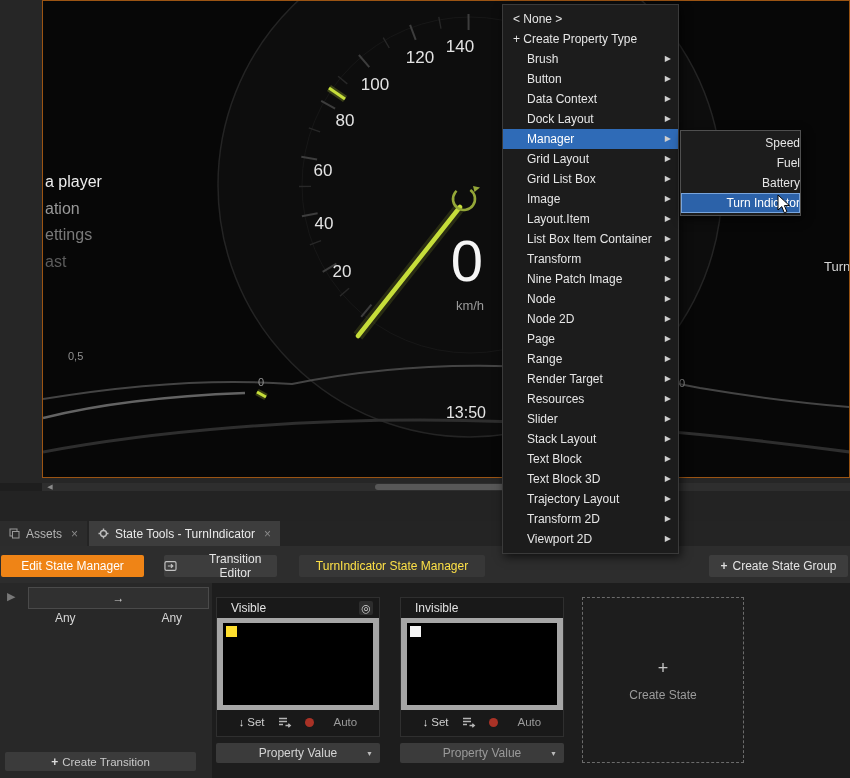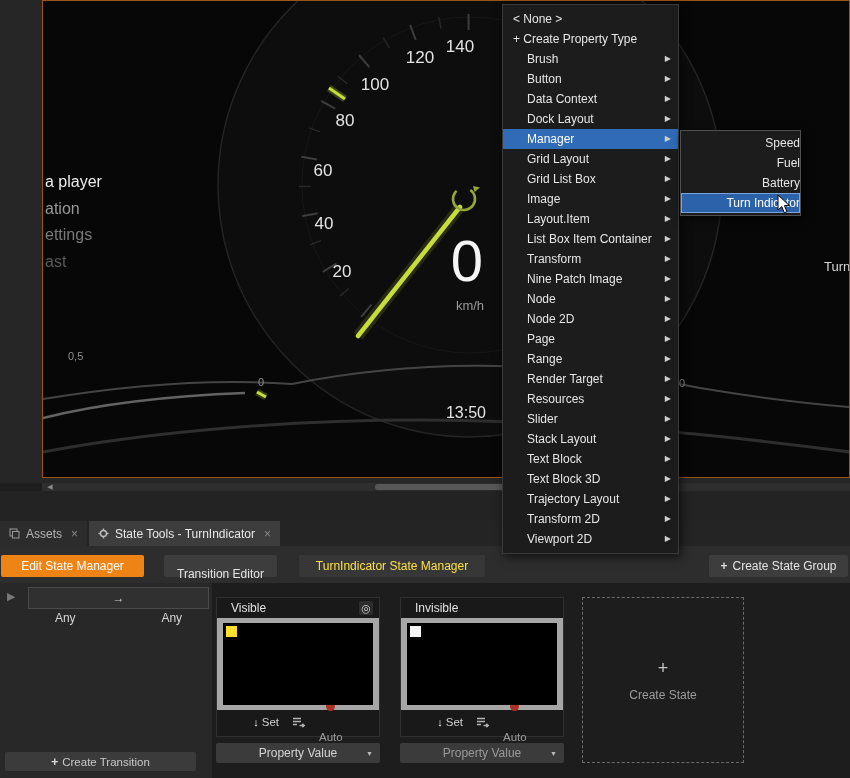--- a/index.html
+++ b/index.html
@@ -35,21 +35,21 @@
   .tabbar{position:absolute;left:0;top:521px;width:850px;height:25px;background:#242424;display:flex;}
   .tab{display:flex;align-items:center;gap:6px;padding:0 9px;height:25px;background:#2c2c2c;color:#b5b5b5;font-size:12px;margin-right:2px;}
   .tab.active{background:#3d3d3d;color:#e9e9e9;}
   .tab .close{color:#8a8a8a;font-size:12px;margin-left:3px;}
 
   
   .toolbar{position:absolute;left:0;top:546px;width:850px;height:37px;background:#2d2d2d;}
   button{border:none;cursor:pointer;font-family:inherit;}
   .tb{position:absolute;top:9px;height:22px;border-radius:2px;font-size:12px;display:flex;align-items:center;justify-content:center;color:#e4e4e4;background:#3d3d3d;}
   #btn-esm{left:1px;width:143px;background:var(--orange);color:#fff;}
-  #btn-te{left:164px;width:113px;gap:16px;flex-direction:column;}
+  #btn-te{left:164px;width:113px;gap:16px;}
   #lbl-smt{left:299px;width:186px;background:#373737;color:#fde047;}
   #dd-ctrl{left:502px;width:186px;background:#2b2b2b;border:1px solid #454545;justify-content:flex-start;padding:0 18px 0 9px;}
   #btn-csg{left:709px;width:139px;gap:5px;}
   .dd-arrow{font-size:7px;color:#bbb;}
   #dd-ctrl .dd-arrow{position:absolute;right:7px;top:7px;}
   .plus{font-weight:bold;font-size:12px;color:#dcdcdc;}
 
   
   .bottom{position:absolute;left:0;top:583px;width:850px;height:195px;background:#1d1d1d;}
   .left-panel{position:absolute;left:0;top:0;width:212px;height:195px;background:#282828;}
@@ -63,21 +63,21 @@
   #card-0{left:216px;} #card-1{left:400px;}
   .card-header{height:20px;display:flex;align-items:center;padding:0 6px;color:#e2e2e2;font-size:12px;margin-left:8px;}
   .active-ind{margin-left:auto;width:14px;height:14px;background:#2d2d2d;color:#d8d8d8;font-size:11px;line-height:14px;text-align:center;border-radius:2px;}
   .thumb-frame{height:92px;background:#a6a6a6;padding:5px 6px;}
   .thumb{width:100%;height:100%;background:#000;position:relative;}
   .swatch{position:absolute;left:3px;top:3px;width:11px;height:11px;}
   .card-actions{height:24px;display:flex;align-items:center;justify-content:center;gap:13px;font-size:11.5px;color:#cfcfcf;}
   .set-btn{display:flex;gap:3px;align-items:center;}
   .set-arrow{font-weight:bold;font-size:11px;color:#e8e8e8;}
   .apply-ic{display:flex;align-items:center;}
-  .auto-btn{display:flex;gap:20px;align-items:center;color:#9a9a9a;flex-direction:column;}
+  .auto-btn{display:flex;gap:20px;align-items:center;color:#9a9a9a;}
   .auto-dot{width:9px;height:9px;border-radius:50%;background:var(--autored);}
   .pv-dd{position:absolute;top:160px;width:164px;height:20px;background:#3b3b3b;border-radius:2px;font-size:12px;color:#d4d4d4;display:flex;align-items:center;justify-content:center;}
   #pv-0{left:216px;} #pv-1{left:400px;color:#9a9a9a;}
   .pv-dd .dd-arrow{position:absolute;right:7px;}
   .create-state{position:absolute;left:582px;top:14px;width:162px;height:166px;border:1px dashed #6b6b6b;display:flex;flex-direction:column;align-items:center;justify-content:center;gap:9px;color:#9c9c9c;background:transparent;}
   .create-state .plus{font-size:18px;color:#c4c4c4;font-weight:normal;}
   .create-state .lbl{font-size:12px;}
 
   
   .ctx-menu{position:absolute;left:502px;top:4px;width:177px;background:#1c1c1c;border:1px solid #3a3a3a;padding:4px 0;z-index:10;box-shadow:2px 3px 9px rgba(0,0,0,.65);}

